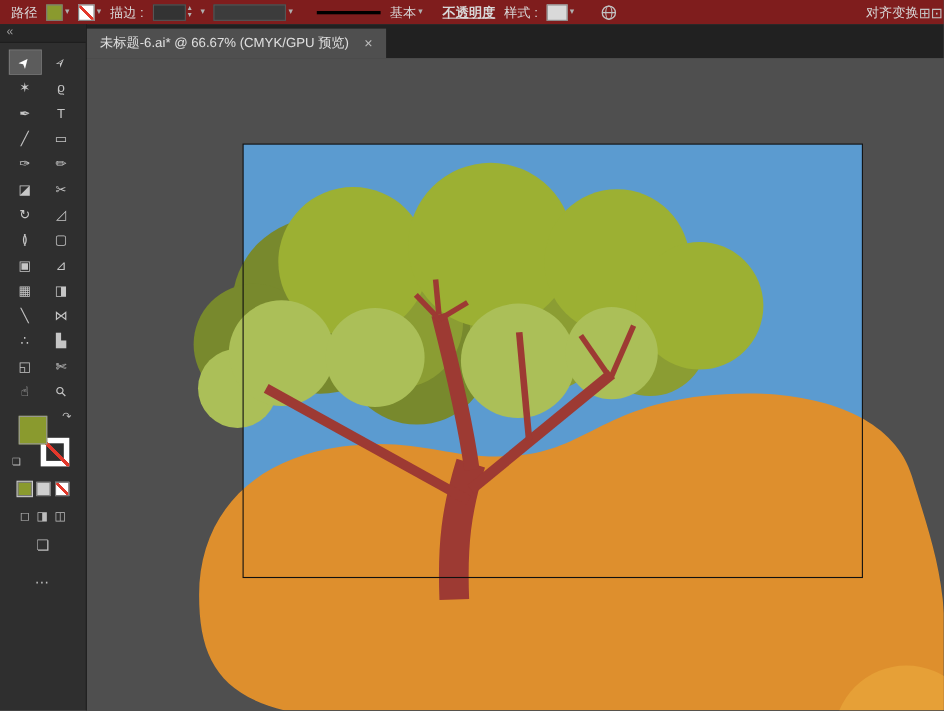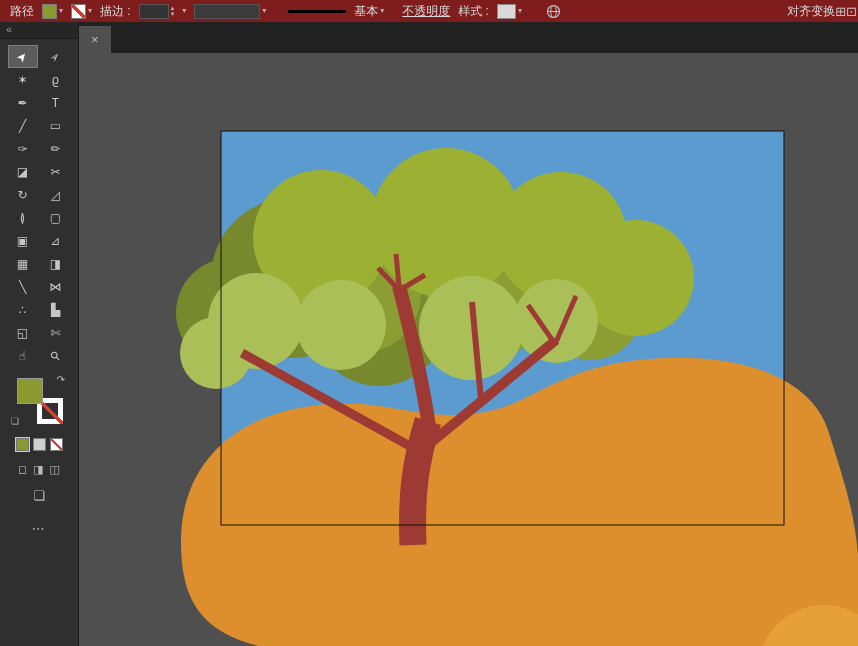--- a/index.html
+++ b/index.html
@@ -15,21 +15,21 @@
   .caret{font-size:8px;color:#b0b0b0;line-height:1;}
   .swatch{width:15px;height:15px;box-sizing:border-box;border:1px solid #7a7a7a;}
   .swatch.fill-sw{background:var(--c-accent_fill);}
   .none-diag{background:#fff;position:relative;}
   .none-diag::after{content:"";position:absolute;inset:0;
       background:linear-gradient(to top right,transparent 42%,var(--c-none_red) 42%,var(--c-none_red) 58%,transparent 58%);}
   .field{width:30px;height:15px;background:#333;border:1px solid #555;box-sizing:border-box;}
   .field.wide{width:66px;background:#3c3c3c;}
   .spin{display:flex;flex-direction:column;justify-content:center;line-height:6px;font-size:7px;color:#b5b5b5;}
   .stroke-line{width:58px;height:0;border-top:3px solid #000;}
-  .link{text-decoration:underline;cursor:default;}
+  .link{text-decoration:underline;cursor:default;font-weight:bold;}
   .style-box{width:17px;height:13px;background:#d9d9d9;border:1px solid #8a8a8a;}
   .cb-icon{color:#c2c2c2;font-size:13px;line-height:1;}
   .cb-right{margin-left:auto;display:flex;align-items:center;}
   .clip-icon{margin-right:-9px;}
 
   
   .main{flex:1;display:flex;min-height:0;}
 
   
   .tool-panel{flex:0 0 78px;width:78px;background:#2f2f2f;border-right:1px solid #1b1b1b;
@@ -193,20 +193,21 @@
         <span>◫</span>
       </div>
 
       <div class="screen-mode">❏</div>
       <div class="more-dots">⋯</div>
     </div>
 
     <div class="right-col">
       <div class="tab-bar">
         <div class="tab">
+          <span>未标题-6.ai* @ 66.67% (CMYK/GPU 预览)</span>
           <span class="tab-close">×</span>
         </div>
       </div>
 
       <div class="canvas">
         <svg width="780" height="593" viewBox="0 0 780 593">
 
           <rect x="142" y="78" width="563" height="394" fill="#5b9bd0"></rect>
 
           <g>

